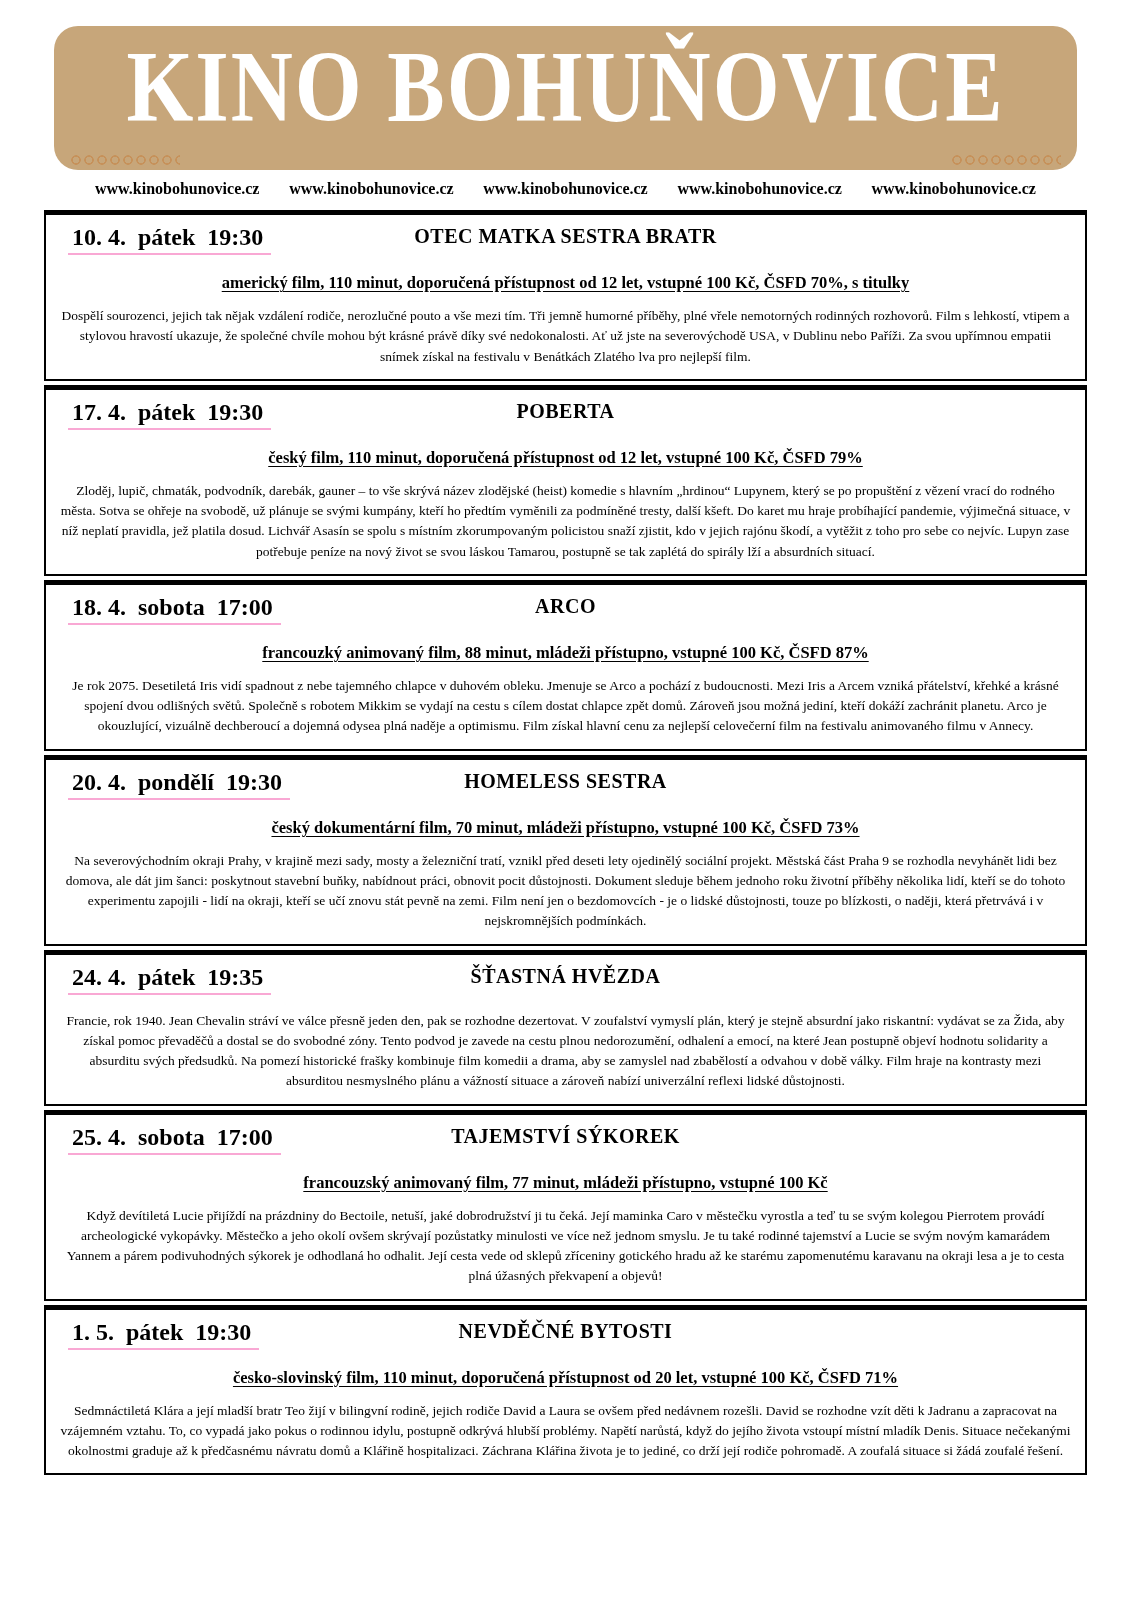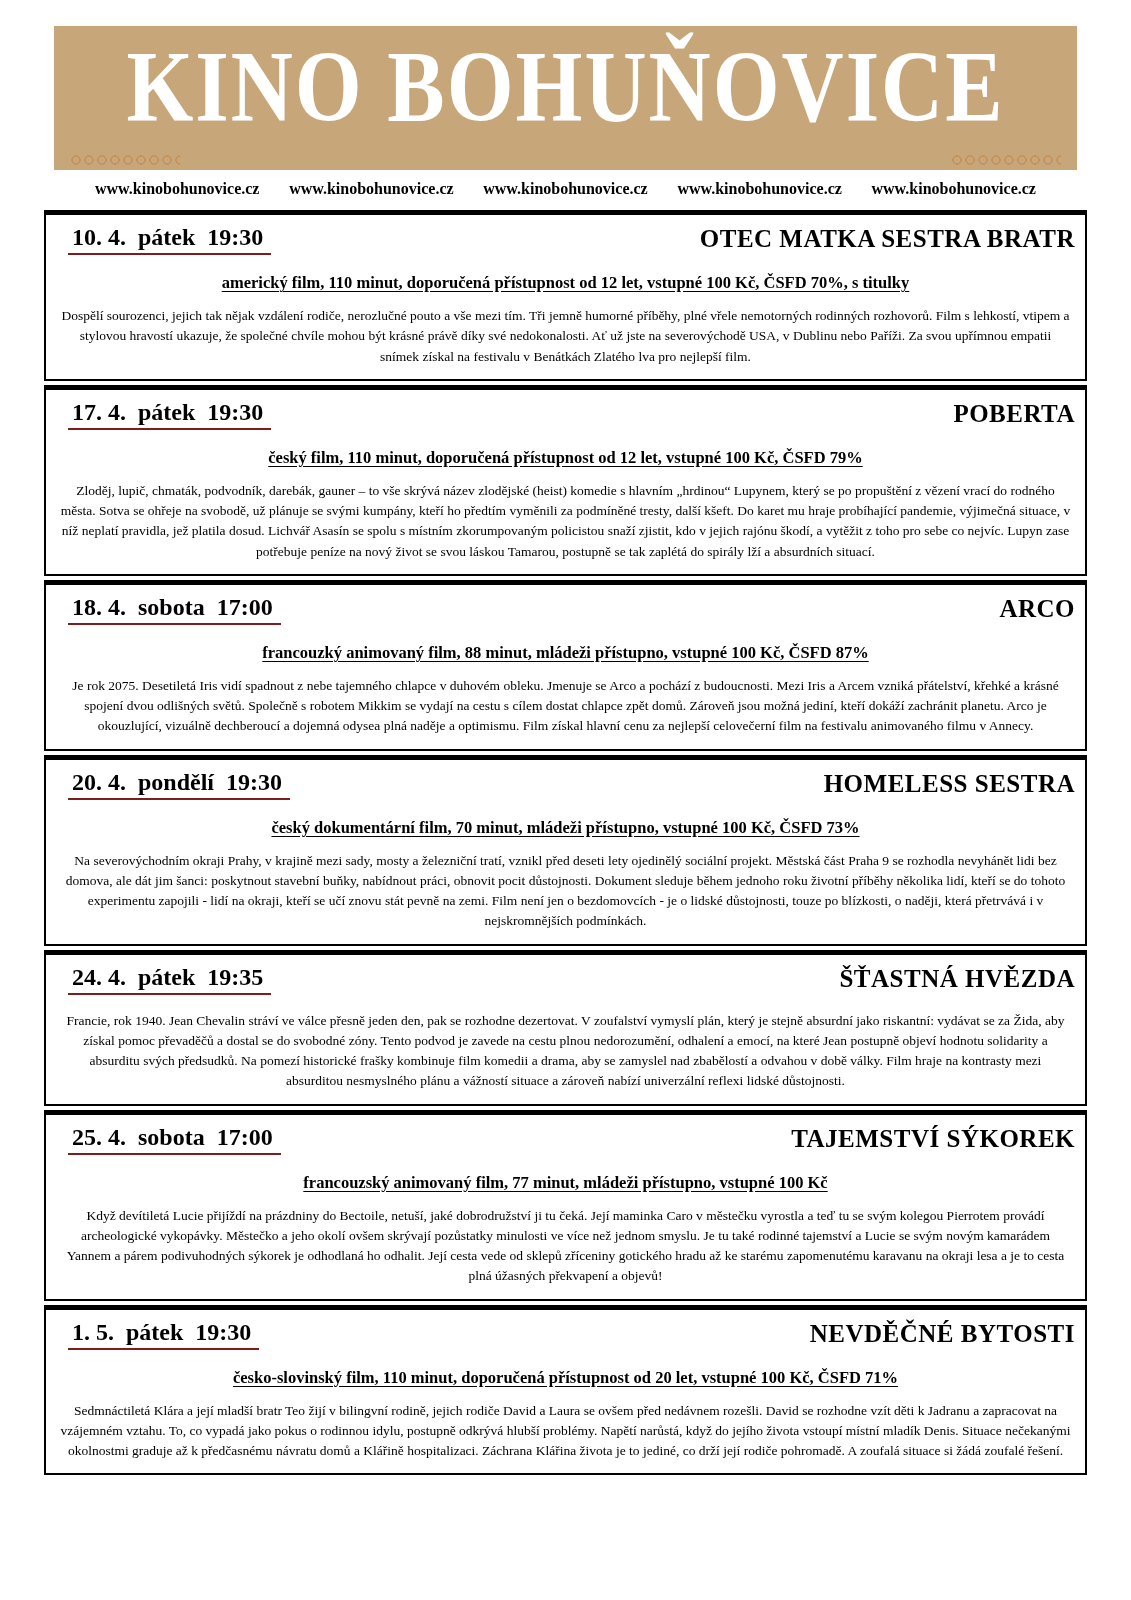--- a/index.html
+++ b/index.html
@@ -10,20 +10,21 @@
     color: #000;
   }
   .page { width: 1131px; min-height: 1600px; position: relative; }
 
   
   .poster-header {
     margin: 26px 54px 0 54px;
     background: #c7a67a;
     position: relative;
     padding: 10px 0 22px 0;
+    border-radius: 24px;
   }
   .cinema-title {
     text-align: center;
     color: #ffffff;
     font-weight: bold;
     font-size: 86px;
     letter-spacing: 2px;
     line-height: 1.0;
     transform: scaleY(1.18);
     transform-origin: center top;
@@ -116,28 +117,28 @@
   }
   .movie-head {
     position: relative;
     min-height: 34px;
   }
   .screening-datetime {
     position: absolute;
     left: 12px; top: 0;
     font-weight: bold;
     font-size: 24px;
-    border-bottom: 2px solid #7f1d1d;
+    border-bottom: 2px solid #f9a8d4;
     padding: 0 8px 2px 4px;
     white-space: pre;
   }
   .movie-title {
-    text-align: right;
-    font-weight: bold;
-    font-size: 25px;
+    text-align: center;
+    font-weight: bold;
+    font-size: 20px;
     letter-spacing: 0.5px;
     padding-top: 1px;
   }
   .movie-info {
     text-align: center;
     font-weight: bold;
     font-size: 16.5px;
     margin-top: 15px;
   }
   .movie-info span {

